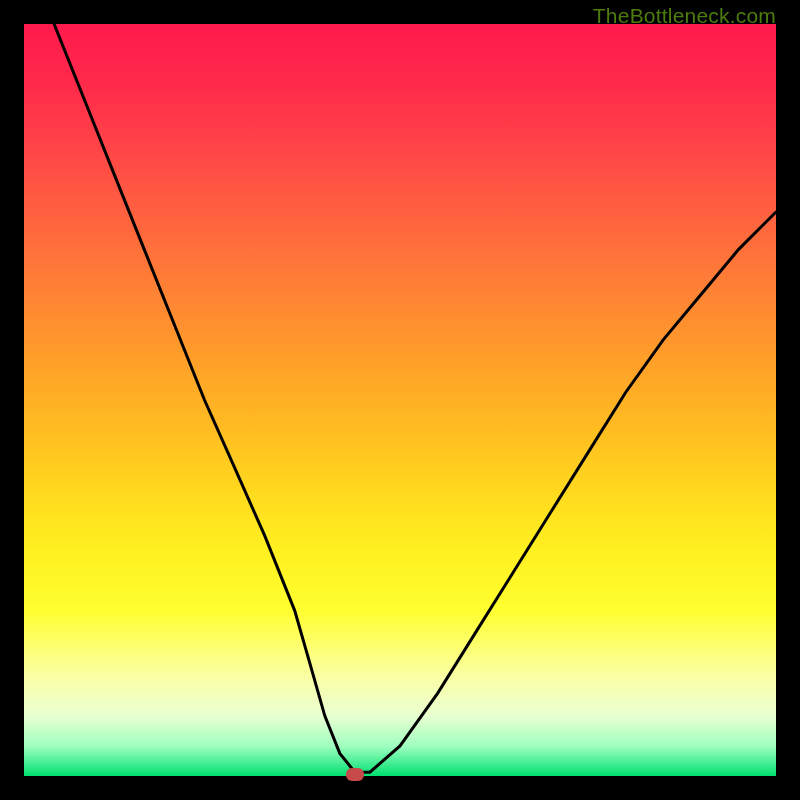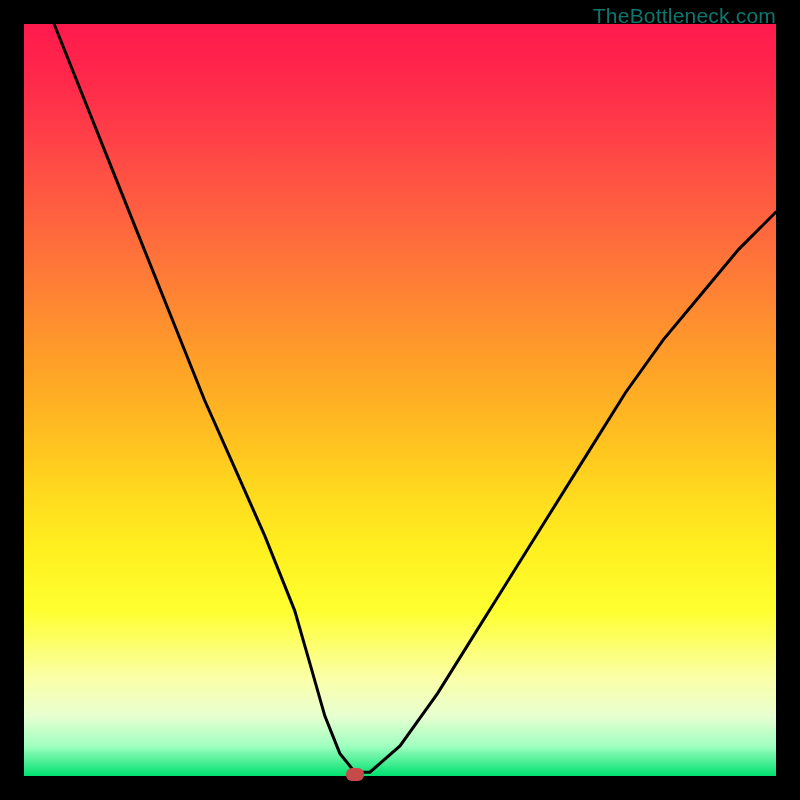--- a/index.html
+++ b/index.html
@@ -32,21 +32,21 @@
       #faffa8 87%,
       #e8ffd0 92%,
       #a0ffc0 96%,
       #00e070 100%
     );
   }
   .watermark {
     position: absolute;
     top: 4px;
     right: 24px;
-    color: #0f766e;
+    color: #4d7c0f;
     font-size: 21px;
     font-weight: 500;
     letter-spacing: 0.2px;
   }
   svg.curve {
     position: absolute;
     left: 0;
     top: 0;
     width: 752px;
     height: 752px;

